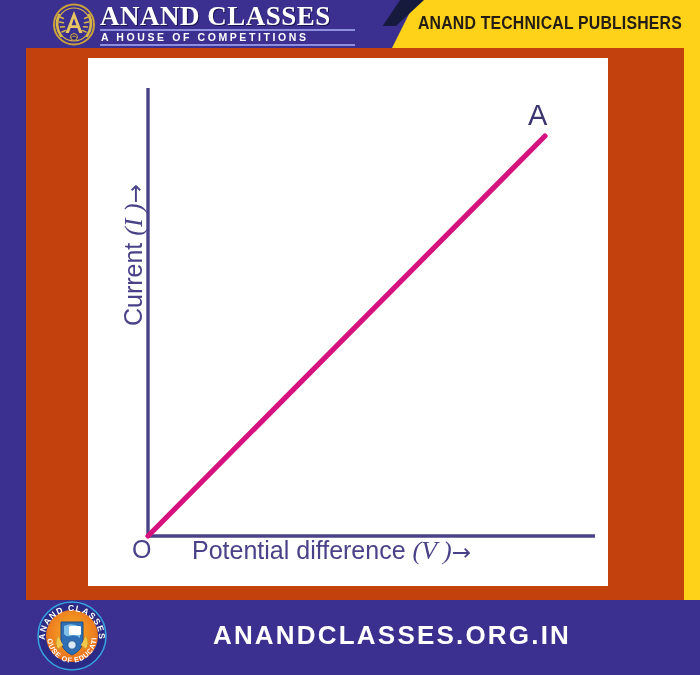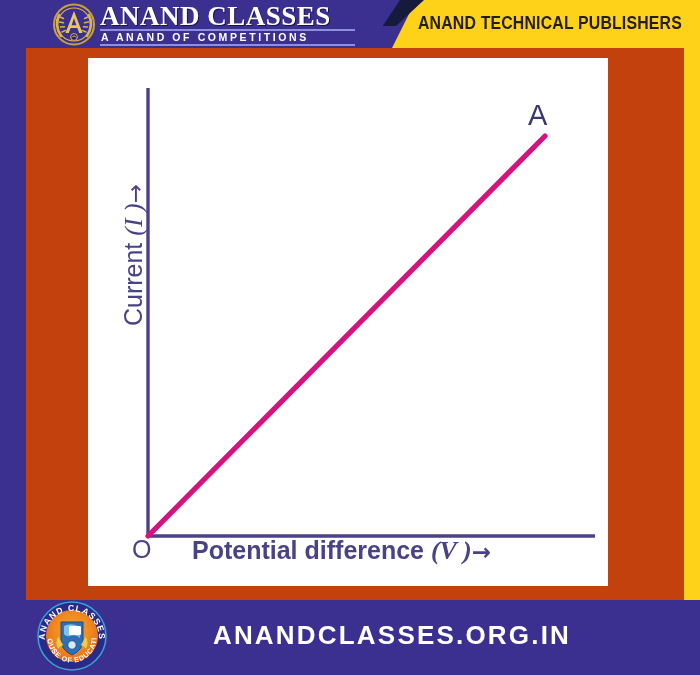--- a/index.html
+++ b/index.html
@@ -169,21 +169,20 @@
     font-size: 26px;
   }
   .xlabel {
     position: absolute;
     left: 104px;
     top: 478px;
     font-family: "Liberation Sans", sans-serif;
     font-size: 25px;
     color: #4a4288;
     white-space: nowrap;
-    font-weight: bold;
   }
   .xlabel .ital {
     font-family: "Liberation Serif", serif;
     font-style: italic;
     font-size: 26px;
   }
   .origin-label {
     position: absolute;
     left: 44px;
     top: 477px;
@@ -257,21 +256,21 @@
         <path d="M8 14 l3.5 1.5 M7.5 19 l4 0.8 M8.5 24 l4 -0.3 M10 29 l3.8 -1.6" stroke="#d9b64a" stroke-width="1.4" stroke-linecap="round"></path>
         <path d="M36 14 l-3.5 1.5 M36.5 19 l-4 0.8 M35.5 24 l-4 -0.3 M34 29 l-3.8 -1.6" stroke="#d9b64a" stroke-width="1.4" stroke-linecap="round"></path>
         <path d="M22 8 L13.5 30 L16.8 30 L18.6 25 L25.4 25 L27.2 30 L30.5 30 Z M19.6 22.3 L22 15.3 L24.4 22.3 Z" fill="#e8c663"></path>
         <circle cx="22" cy="34" r="3.4" fill="#2a2170" stroke="#d9b64a" stroke-width="1"></circle>
         <path d="M19.6 34.6 Q22 31.4 24.4 34.6" fill="none" stroke="#d9b64a" stroke-width="1"></path>
       </svg>
     </span>
 
     <div class="brand-rule top"></div>
     <div class="brand-title">ANAND CLASSES</div>
-    <div class="brand-sub">A ANAND OF  COMPETITIONS</div>
+    <div class="brand-sub">A HOUSE OF  COMPETITIONS</div>
     <div class="brand-rule bottom"></div>
 
     <div class="pub-title">ANAND TECHNICAL PUBLISHERS</div>
   </div>
 
   <div class="frame-left"></div>
   <div class="frame-right"></div>
 
   <div id="chart-panel">
 

